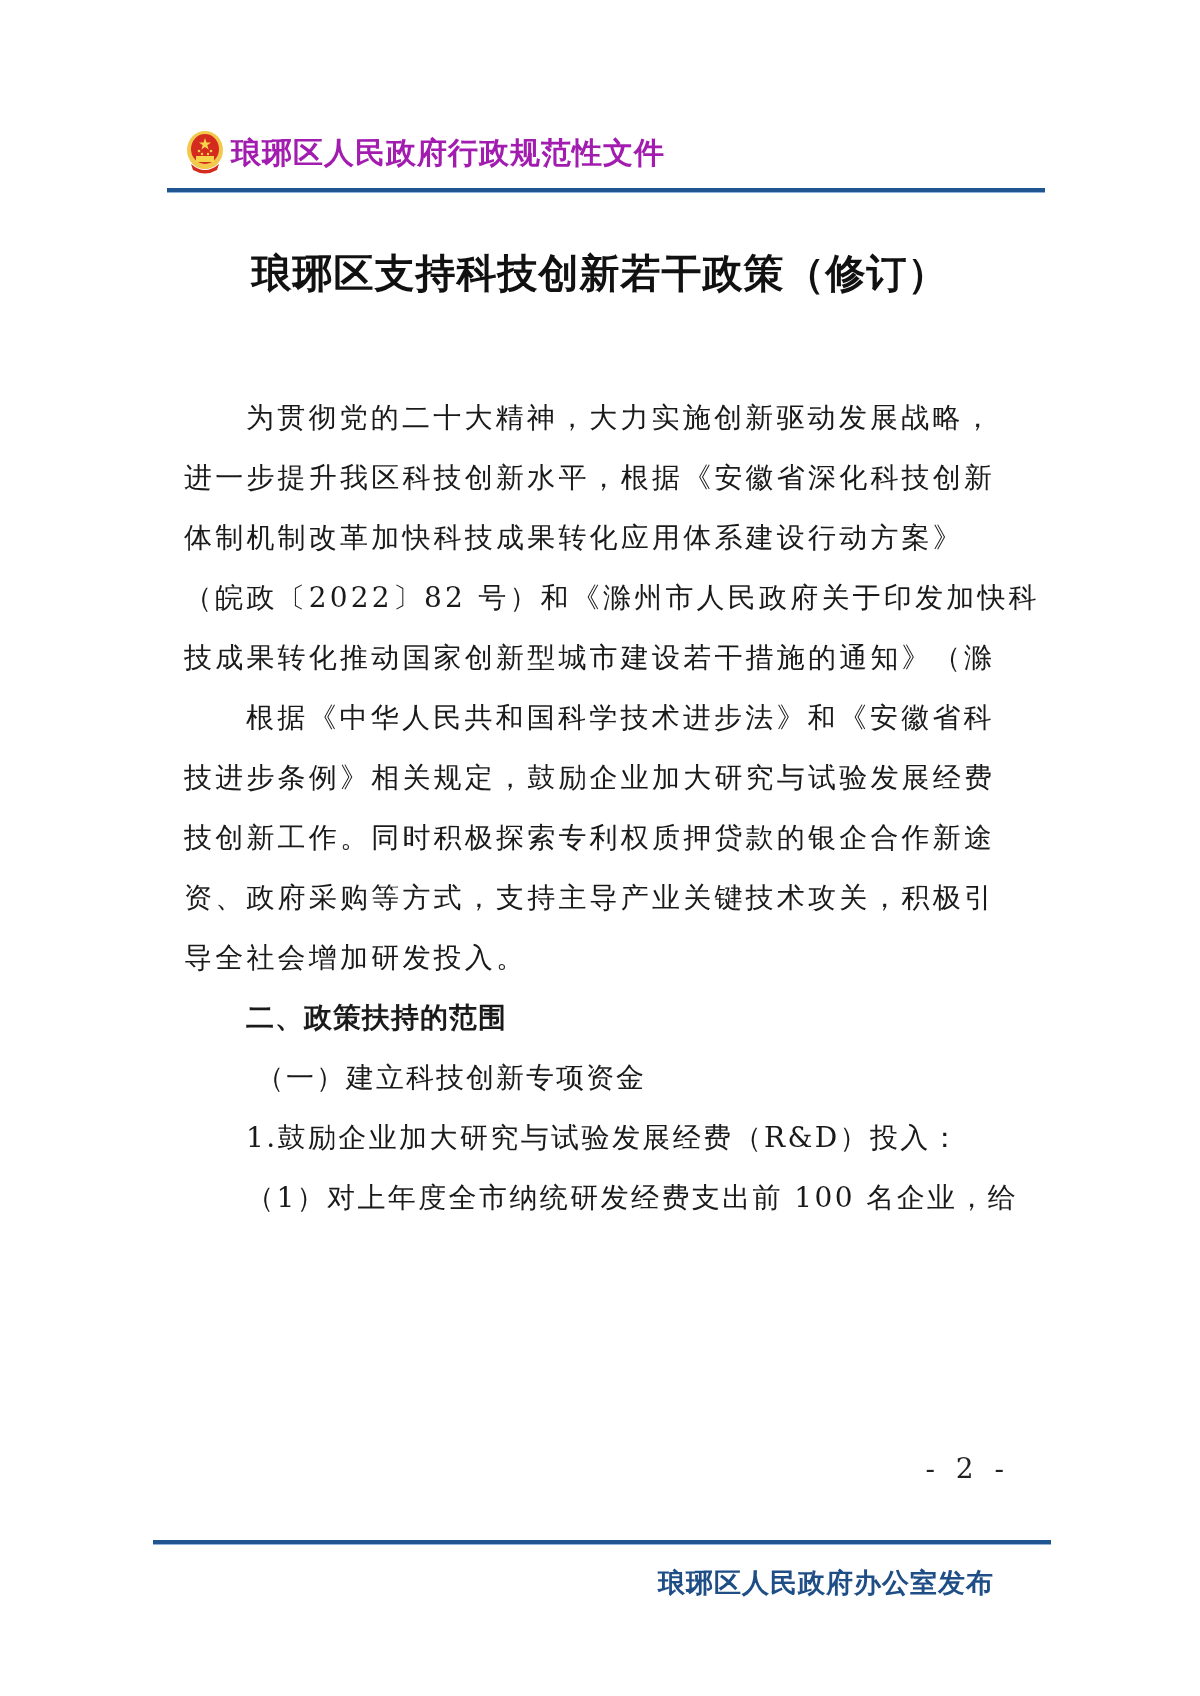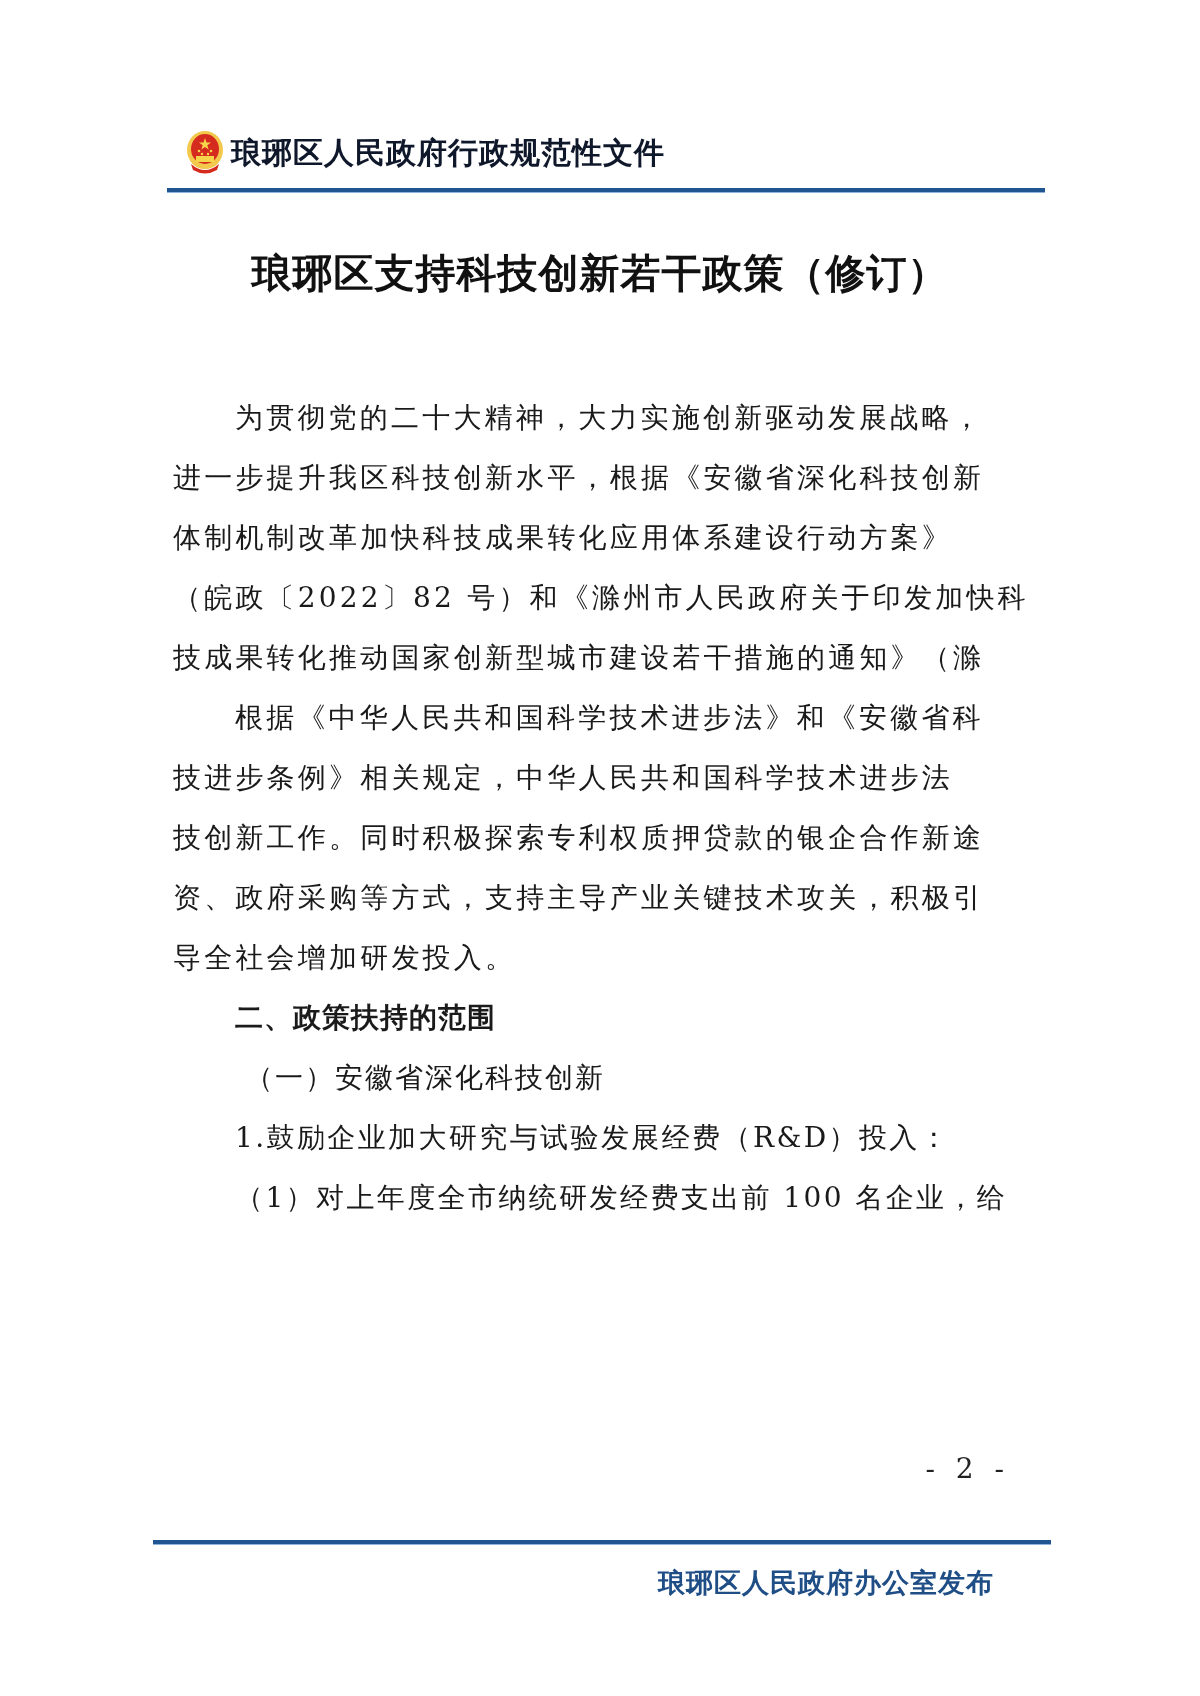--- a/index.html
+++ b/index.html
@@ -10,35 +10,35 @@
   }
   .header {
     position: absolute; left: 185px; top: 128px; height: 50px;
     display: flex; align-items: center;
   }
   .emblem {
     width: 40px; height: 46px; margin-right: 6px; position: relative;
   }
   .header-title {
     font-family: Liberation Mono, monospace;
-    font-size: 30px; color: #0f172a; letter-spacing: 1px; font-weight: bold;
+    font-size: 30px; color: #a21caf; letter-spacing: 1px; font-weight: bold;
   }
   .rule {
     position: absolute; height: 4px; background: #1f5591;
     border-bottom: 1px solid #8fb3d9;
   }
   .rule.top { left: 167px; width: 878px; top: 188px; }
   .rule.bottom { left: 153px; width: 898px; top: 1540px; }
   .doc-title {
     position: absolute; left: 0; width: 1200px; top: 246px; text-align: center;
     font-family: "DejaVu Serif", "Liberation Serif", serif;
     font-weight: bold; font-size: 40px; letter-spacing: 1px; color: #111;
   }
   .body {
-    position: absolute; left: 173px; top: 388px; width: 845px;
+    position: absolute; left: 184px; top: 388px; width: 845px;
     font-size: 28px; line-height: 60px; letter-spacing: 3.2px;
     text-align: justify; text-align-last: left;
   }
   .body p { margin: 0; }
   .line { display: block; white-space: nowrap; }
   .h1 {
     font-family: "DejaVu Sans", "Liberation Sans", sans-serif;
     font-weight: bold; letter-spacing: 1px; padding-left: 62px;
   }
   .h2 { padding-left: 72px; letter-spacing: 2px; }
@@ -80,27 +80,27 @@
 <div class="body">
   <p>
     <span class="line" style="padding-left:62px">为贯彻党的二十大精神，大力实施创新驱动发展战略，</span>
     <span class="line">进一步提升我区科技创新水平，根据《安徽省深化科技创新</span>
     <span class="line">体制机制改革加快科技成果转化应用体系建设行动方案》</span>
     <span class="line">（皖政〔2022〕82 号）和《滁州市人民政府关于印发加快科</span>
     <span class="line">技成果转化推动国家创新型城市建设若干措施的通知》（滁</span>
   </p>
   <p>
     <span class="line" style="padding-left:62px">根据《中华人民共和国科学技术进步法》和《安徽省科</span>
-    <span class="line">技进步条例》相关规定，中华人民共和国科学技术进步法</span>
+    <span class="line">技进步条例》相关规定，鼓励企业加大研究与试验发展经费</span>
     <span class="line">技创新工作。同时积极探索专利权质押贷款的银企合作新途</span>
     <span class="line">资、政府采购等方式，支持主导产业关键技术攻关，积极引</span>
     <span class="line">导全社会增加研发投入。</span>
   </p>
   <p class="line h1">二、政策扶持的范围</p>
-  <p class="line h2">（一）安徽省深化科技创新</p>
+  <p class="line h2">（一）建立科技创新专项资金</p>
   <p class="line item">1.鼓励企业加大研究与试验发展经费（R&amp;D）投入：</p>
   <p class="line item">（1）对上年度全市纳统研发经费支出前 100 名企业，给</p>
 </div>
 
 <div class="page-number">- 2 -</div>
 
 <div class="rule bottom"></div>
 <div class="footer-text">琅琊区人民政府办公室发布</div>
 
 </body></html>

